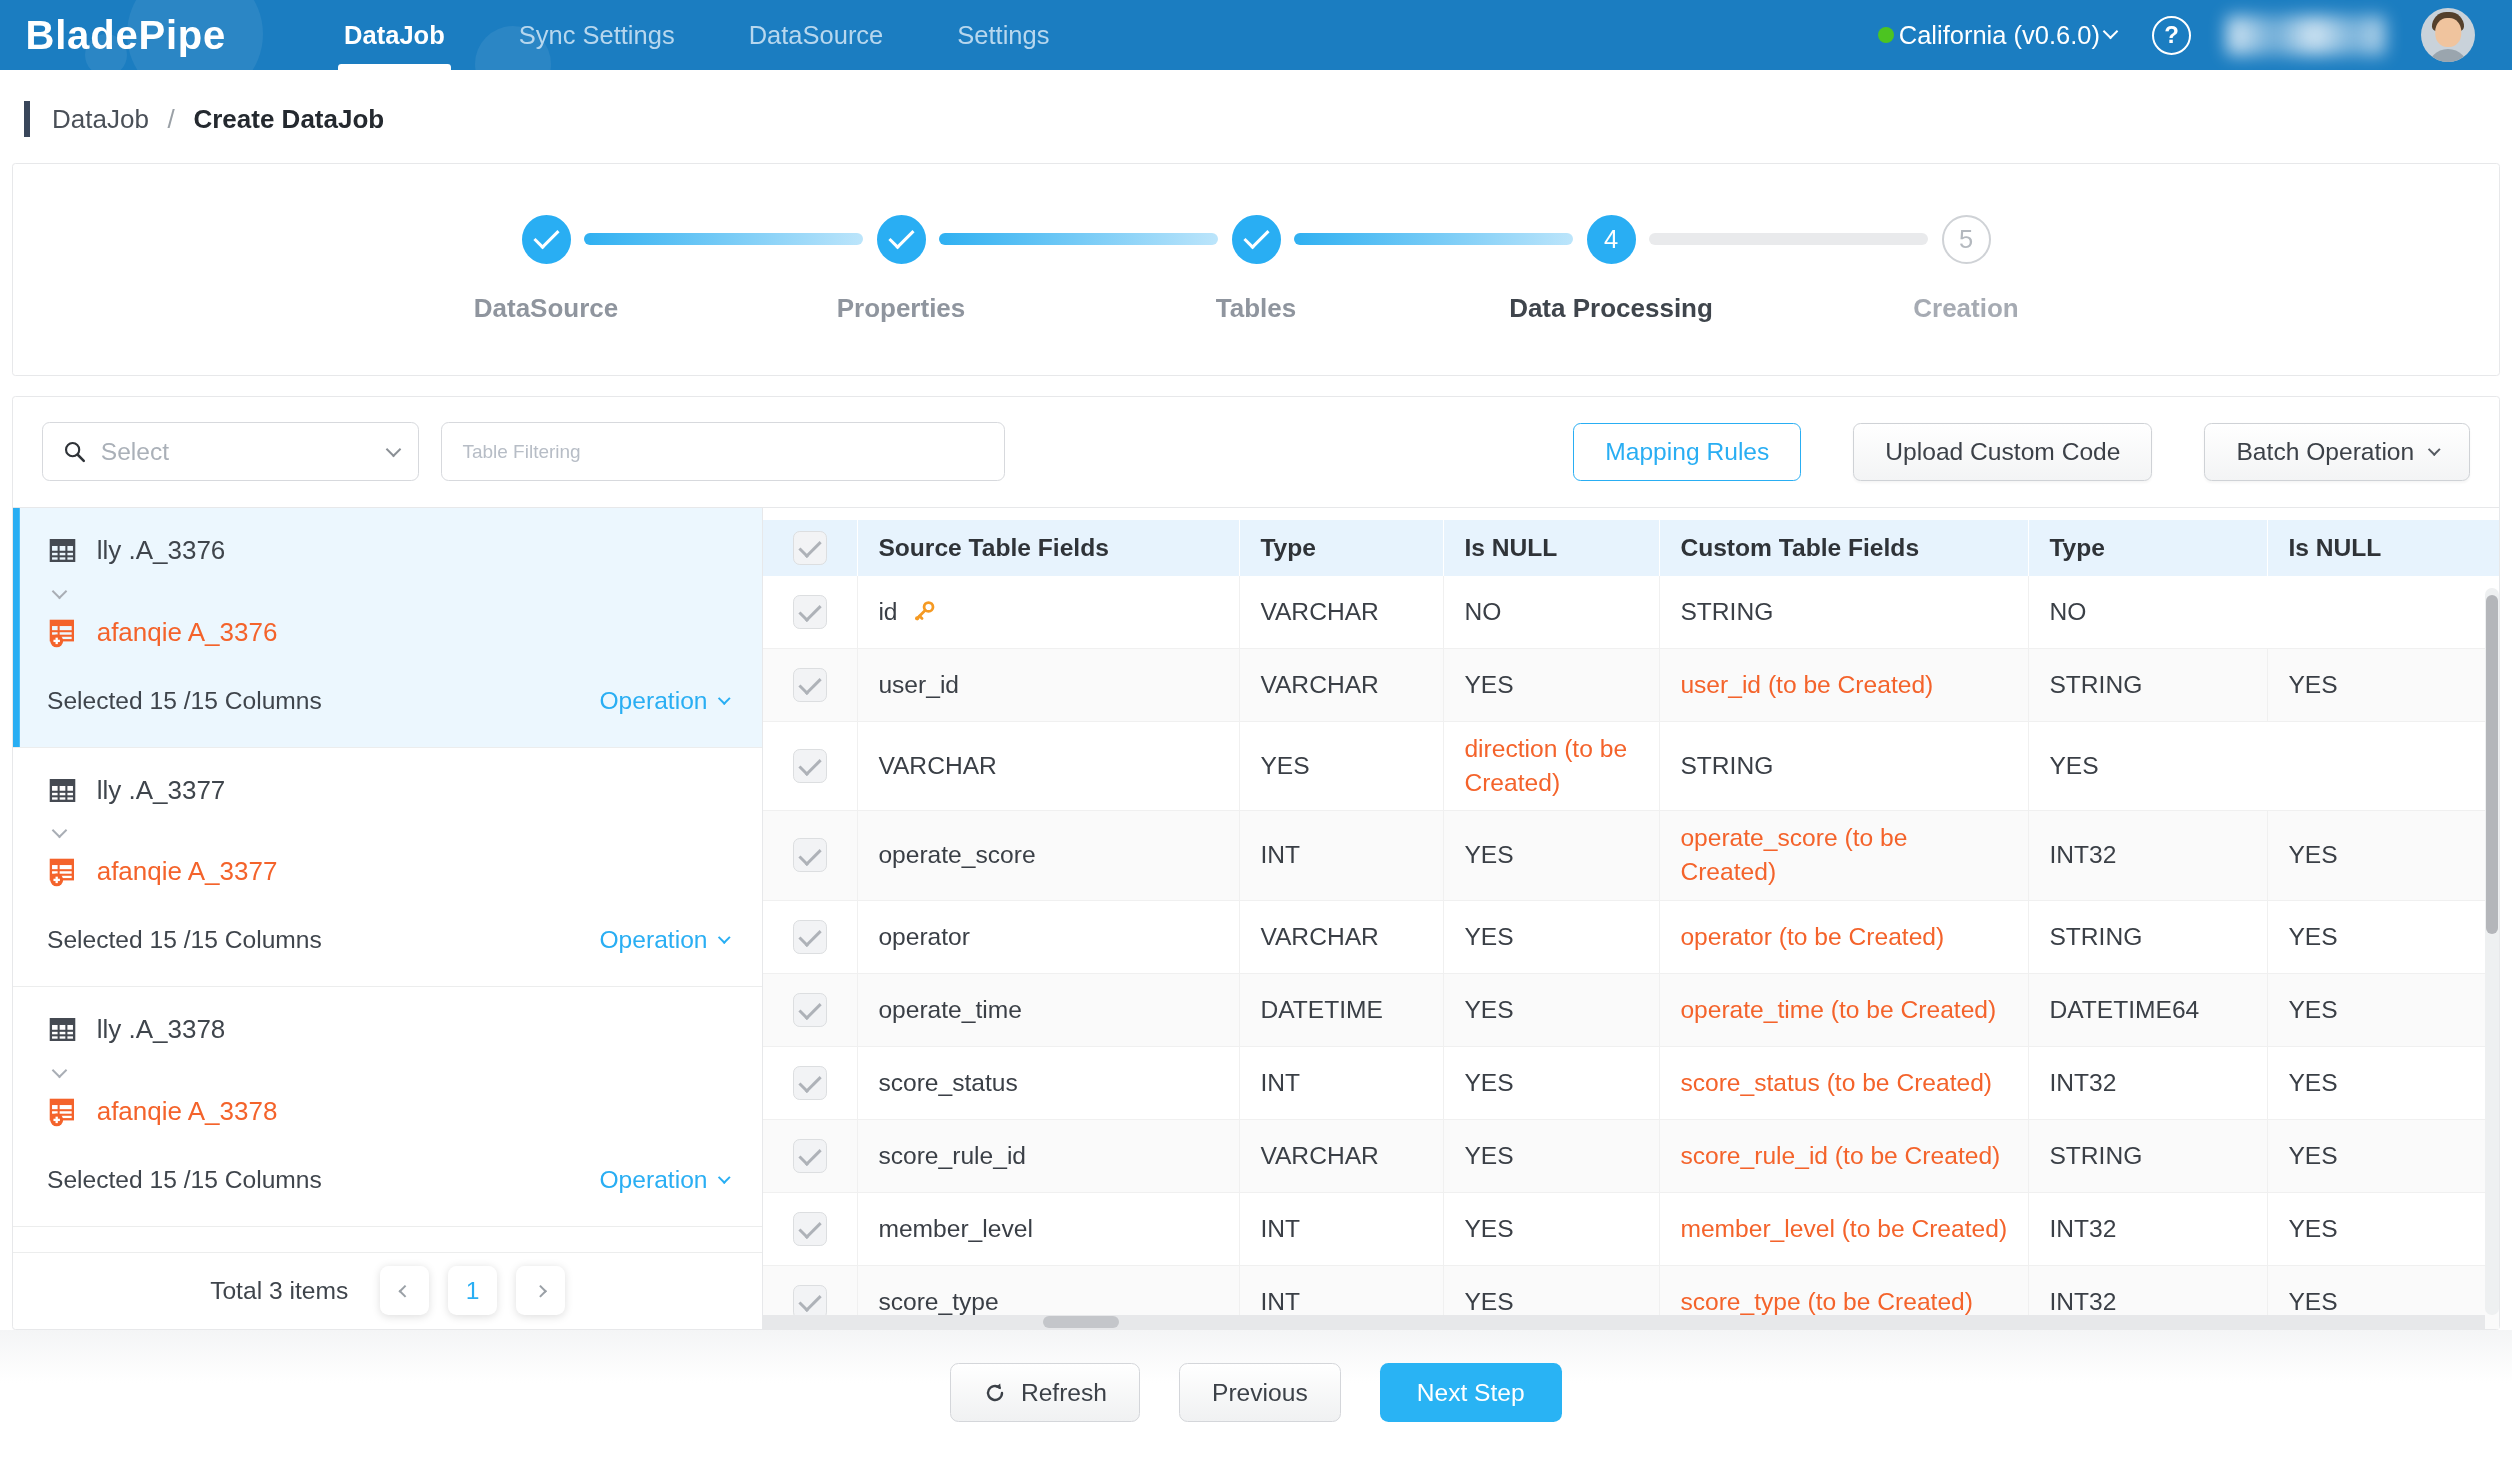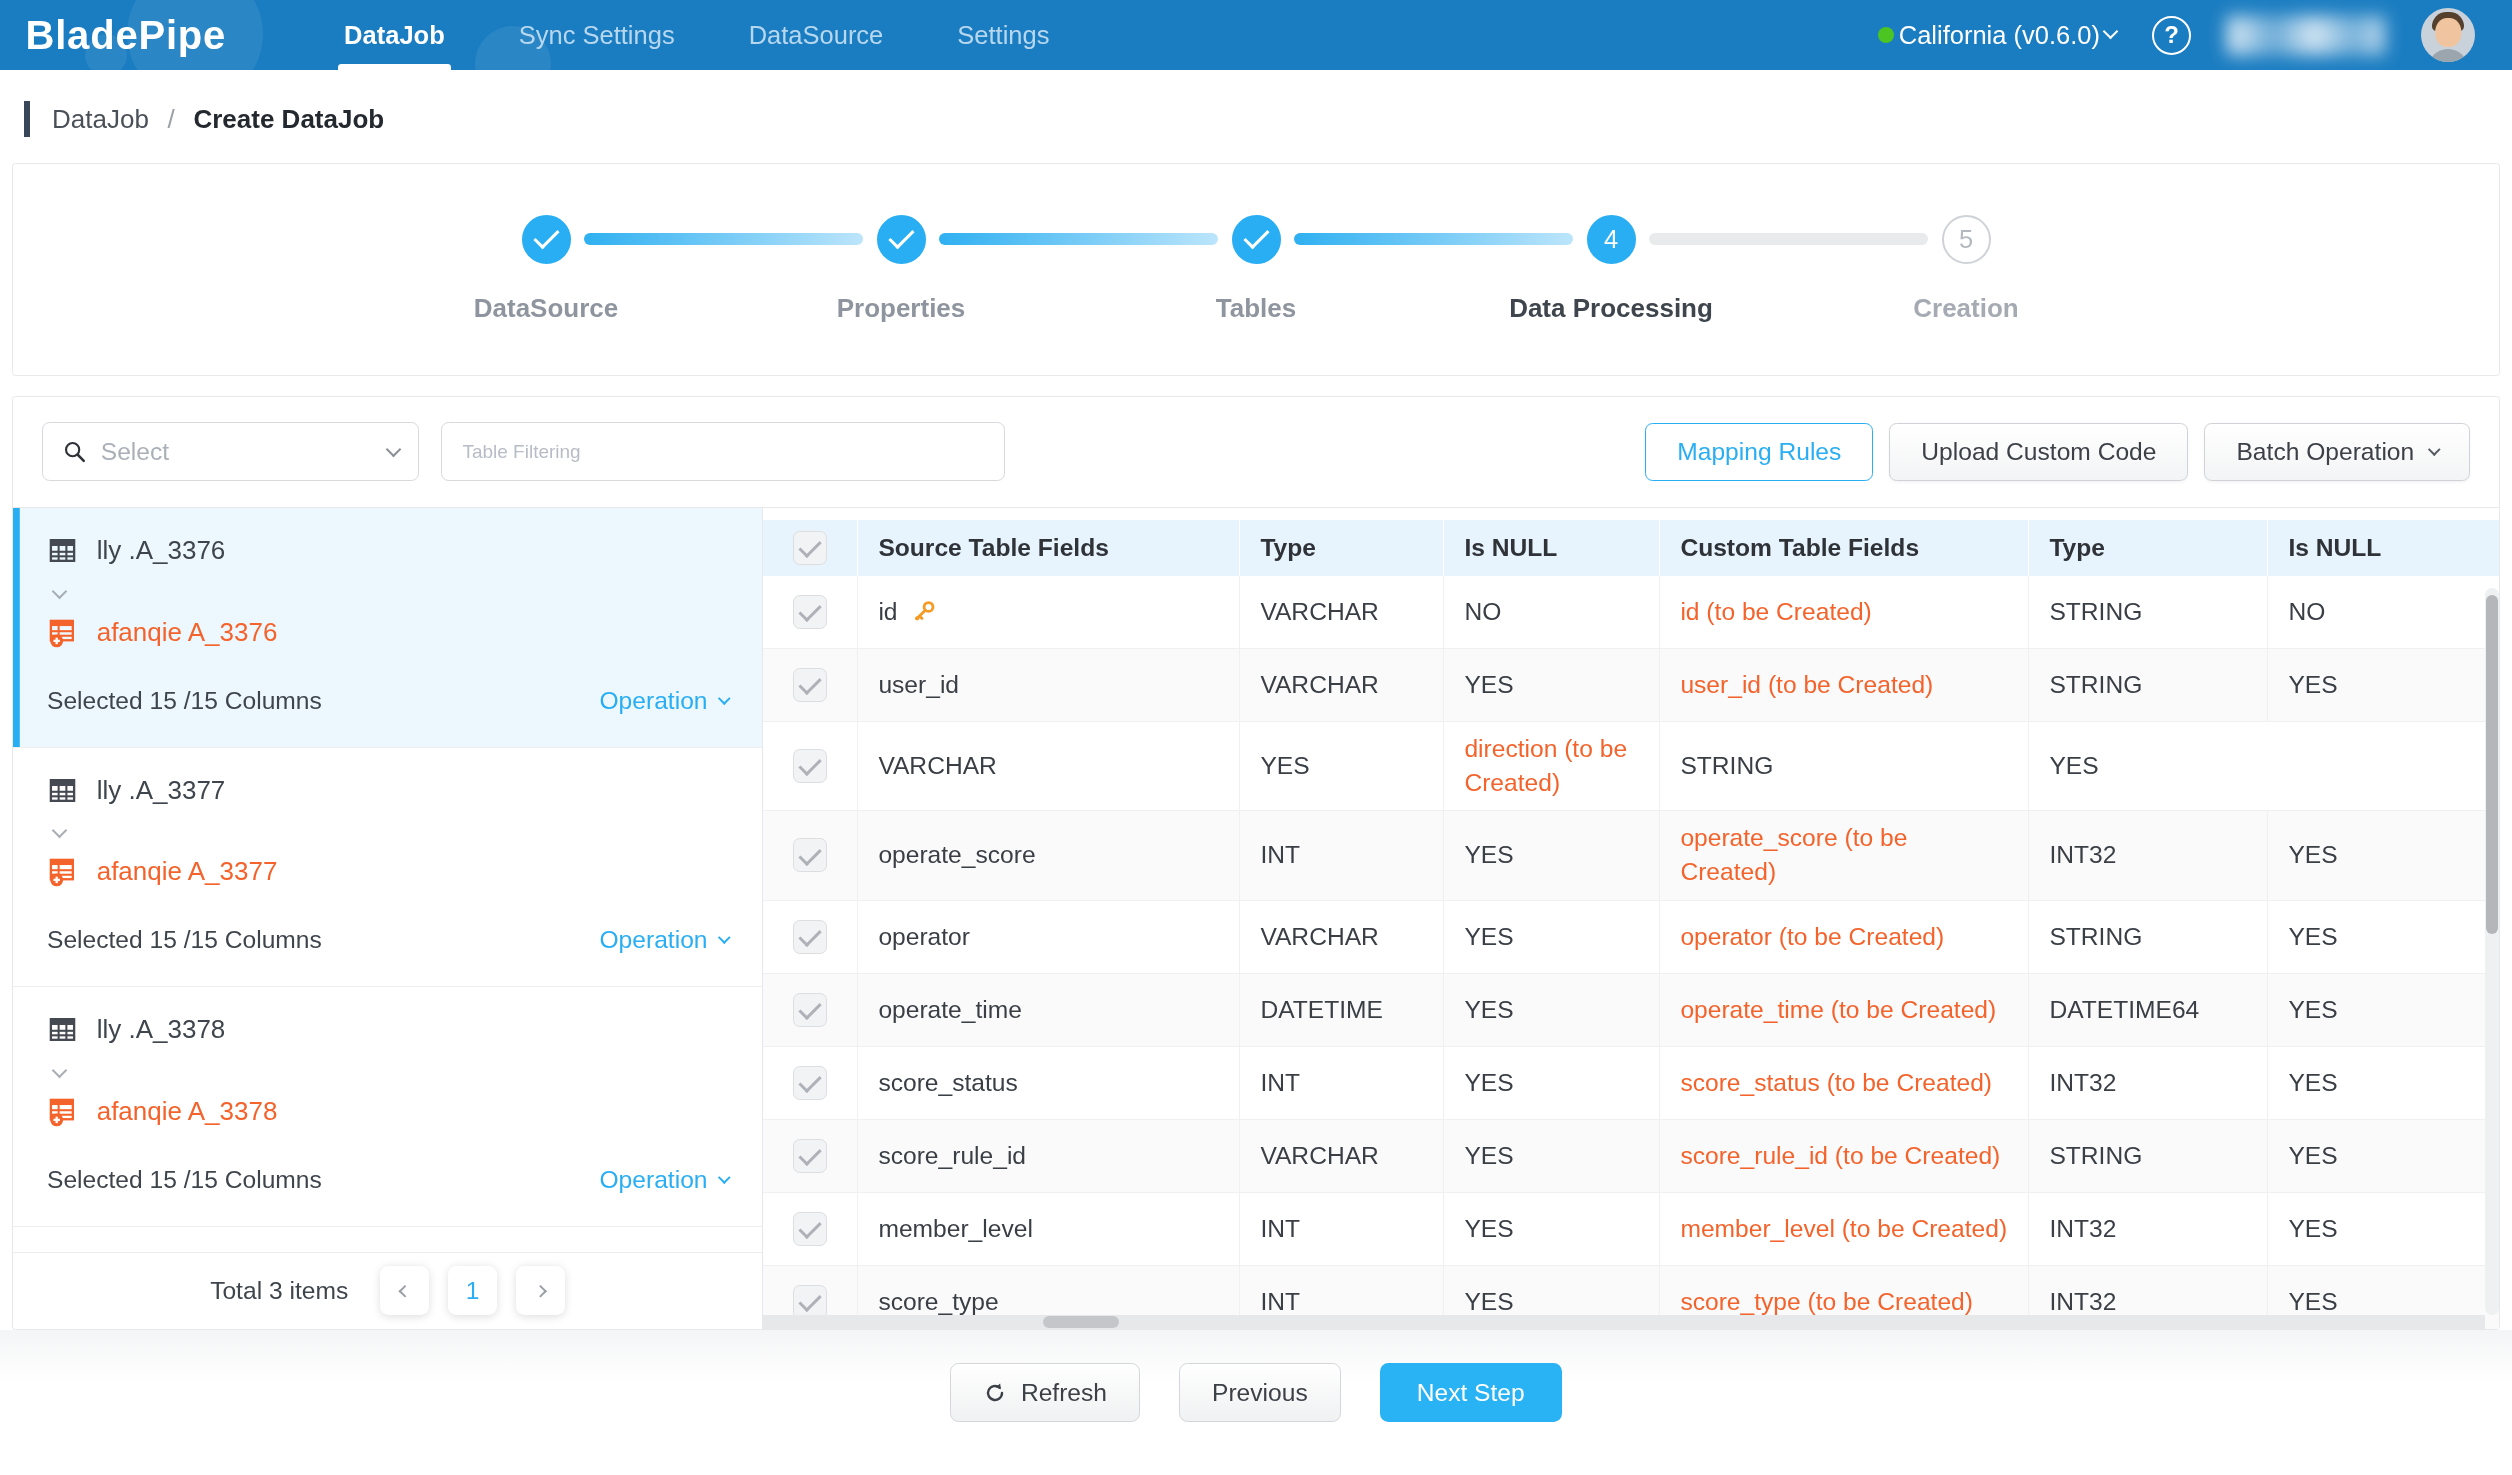--- a/index.html
+++ b/index.html
@@ -78,21 +78,21 @@
   
   .main-card { margin-top:20.4px; height:934px; display:flex; flex-direction:column; }
   .toolbar { height:110px; display:flex; align-items:center; padding:0 29px; flex:none; }
   .select-box { width:377px; height:59px; border:1.7px solid #d7d9dd; border-radius:7.6px;
     display:flex; align-items:center; padding:0 18.7px; font-size:24.6px; cursor:pointer; background:#fff; }
   .select-box .ph { color:#aab0b8; margin-left:13.6px; flex:1; }
   .select-box .chev { color:#8b9096; margin-top:-5.1px; }
   .filter-input { width:564px; height:59px; border:1.7px solid #d7d9dd; border-radius:7.6px;
     margin-left:22px; padding:0 20.4px; font-size:19px; color:#3a3f46; outline:none; }
   .filter-input::placeholder { color:#b7bdc6; }
-  .toolbar-right { margin-left:auto; display:flex; gap:16px; }
+  .toolbar-right { margin-left:auto; display:flex; gap:52px; }
   .btn { height:58px; border-radius:7.6px; font-size:24.6px; display:inline-flex; align-items:center;
     justify-content:center; padding:0 31px; cursor:pointer; white-space:nowrap; border:1.7px solid transparent; }
   .btn-outline-blue { border-color:#29aef3; color:#29aef3; background:#fff; }
   .btn-default { border-color:#cfd2d6; color:#3c4148; background:linear-gradient(#fff,#f3f4f5);
     box-shadow:0 1.7px 2.5px rgba(0,0,0,0.04); }
   .btn-default .chev { color:#555a61; margin-left:15.3px; margin-top:-5.1px; }
 
   .content { flex:1; display:flex; border-top:1.7px solid #e7e8ea; min-height:0; }
 
   
@@ -426,21 +426,20 @@
               <span>id</span>
               <svg class="key-icon" width="25.5" height="25.5" viewBox="0 0 24 24">
                 <circle cx="16.5" cy="7.5" r="4.2" fill="none" stroke="#f59a23" stroke-width="2.6"></circle>
                 <line x1="13.4" y1="10.6" x2="5.5" y2="18.5" stroke="#f59a23" stroke-width="2.6" stroke-linecap="round"></line>
                 <line x1="8" y1="16" x2="10.4" y2="18.4" stroke="#f59a23" stroke-width="2.6" stroke-linecap="round"></line>
                 <circle cx="5.8" cy="18.2" r="2" fill="#f59a23"></circle>
               </svg>
             </div>
             <div class="f-cell">VARCHAR</div>
             <div class="f-cell">NO</div>
-            <div class="f-cell target">id (to be Created)</div>
             <div class="f-cell">STRING</div>
             <div class="f-cell">NO</div>
           </div>
 
           <div class="f-grid-row f-row">
             <div class="f-cell cb-cell">
               <span class="cb"></span>
             </div>
             <div class="f-cell">
               <span>user_id</span>

